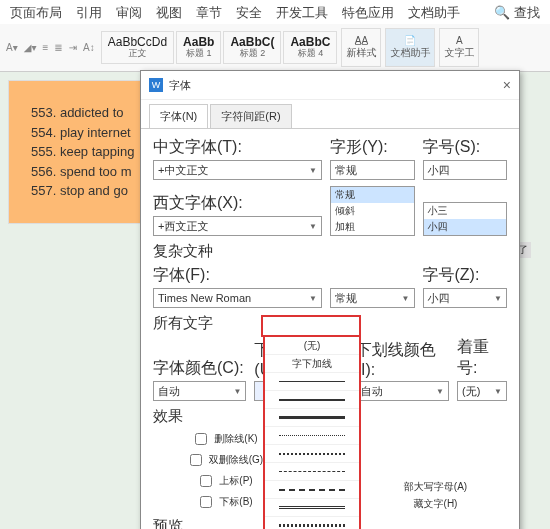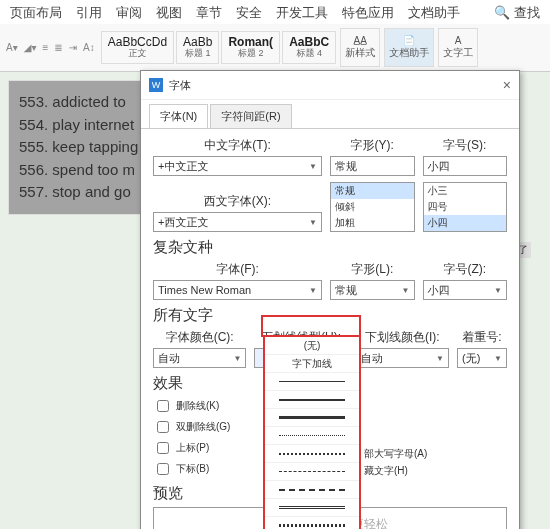--- a/index.html
+++ b/index.html
@@ -7,39 +7,39 @@
   .ribbon { background: #fff; border-bottom: 1px solid #ccc; }
   .tabs { display: flex; gap: 14px; padding: 4px 10px 2px; font-size: 13px; }
   .tabs span { color: #444; }
   .toolbar { display: flex; align-items: center; padding: 4px 6px; gap: 4px; background: #f8f8f8; }
   .tool-group { display: flex; align-items: center; gap: 2px; }
   .style-box { border: 1px solid #ddd; padding: 4px 6px; text-align: center; font-size: 10px; line-height: 1.1; }
   .style-box .prev { font-size: 12px; color: #222; }
   .style-box .lbl { color: #666; font-size: 9px; }
   .side-btn { border: 1px solid #ddd; padding: 6px 4px; text-align: center; font-size: 10px; color: #555; }
   .doc-area { position: relative; padding: 8px; }
-  .doc-text { background: #a3a3a3; padding: 10px; width: 160px; line-height: 1.5; font-size: 15px; border: 1px solid #ddd; }
+  .doc-text { background: #fdba74; padding: 22px; width: 160px; line-height: 1.5; font-size: 13px; border: 1px solid #ddd; }
   .dialog { position: absolute; left: 140px; top: 70px; width: 380px; background: #fff; border: 1px solid #888; box-shadow: 2px 2px 6px rgba(0,0,0,0.3); }
   .dlg-title { background: #fff; padding: 6px 8px; display: flex; align-items: center; gap: 6px; border-bottom: 1px solid #eee; }
   .dlg-title .icon { width: 14px; height: 14px; background: #2b7cd3; color: #fff; font-size: 9px; display: flex; align-items: center; justify-content: center; }
   .dlg-close { margin-left: auto; font-size: 14px; color: #666; }
   .dlg-tabs { display: flex; border-bottom: 1px solid #ccc; padding: 4px 8px 0; gap: 2px; align-items: flex-end; }
   .dlg-tab { padding: 4px 10px; border: 1px solid #ccc; border-bottom: none; font-size: 11px; background: #fff; }
   .dlg-tab.inactive { background: #f0f0f0; }
   .dlg-body { padding: 8px 12px; }
   .row { display: flex; gap: 8px; margin-bottom: 6px; align-items: flex-end; }
   .field { display: flex; flex-direction: column; gap: 2px; }
-  .field label { font-size: 12px; color: #333; text-align: center; }
+  .field label { font-size: 16px; color: #333; }
   .combo { display: flex; align-items: center; border: 1px solid #999; height: 20px; padding: 0 4px; background: #fff; font-size: 11px; }
   .combo .arrow { margin-left: auto; font-size: 8px; color: #666; }
   .listbox { border: 1px solid #999; font-size: 10px; }
   .listbox div { padding: 1px 4px; }
   .listbox .sel { background: #cce4ff; }
   .section-lbl { font-size: 15px; margin: 6px 0 4px; }
-  .checks { display: flex; flex-direction: column; gap: 3px; }
+  .checks { display: flex; flex-direction: column; gap: 3px; align-items: center; }
   .check { display: flex; align-items: center; gap: 4px; font-size: 10px; }
   .check input { width: 12px; height: 12px; }
   .preview-box { border: 1px solid #999; height: 34px; margin-top: 2px; display: flex; align-items: center; justify-content: center; color: #aaa; font-size: 12px; }
   .note { font-size: 10px; color: #666; margin-top: 6px; }
   .dropdown { position: absolute; left: 263px; top: 335px; width: 98px; background: #fff; border: 2px solid #d33; z-index: 10; }
   .dropdown-item { padding: 4px 6px; font-size: 10px; text-align: center; border-bottom: 1px solid #f0f0f0; height: 18px; display: flex; align-items: center; justify-content: center; }
   .uline { width: 80%; border-bottom-width: 1px; border-bottom-color: #333; }
   .red-box { position: absolute; border: 2px solid #d33; pointer-events: none; }
 </style>
 </head>
@@ -66,25 +66,25 @@
       <span>≣</span>
       <span>⇥</span>
       <span>A↕</span>
     </div>
     <div class="tool-group" style="margin-left:2px">
       <div class="style-box">
           <div class="prev">AaBbCcDd</div>
           <div class="lbl">正文</div>
         </div>
       <div class="style-box">
-          <div class="prev" style="font-weight:normal">AaBb</div>
+          <div class="prev" style="font-weight:bold">AaBb</div>
           <div class="lbl">标题 1</div>
         </div>
       <div class="style-box">
-          <div class="prev" style="font-weight:bold">Roman(</div>
+          <div class="prev" style="font-weight:bold">AaBbC(</div>
           <div class="lbl">标题 2</div>
         </div>
       <div class="style-box">
           <div class="prev" style="font-weight:bold">AaBbC</div>
           <div class="lbl">标题 4</div>
         </div>
     </div>
     <div class="side-btn">
         <div>A̲A̲</div>
         <div>新样式</div>
@@ -154,36 +154,34 @@
       <div class="field" style="flex:1">
         <div class="listbox">
           <div class="sel">常规</div>
           <div>倾斜</div>
           <div>加粗</div>
         </div>
       </div>
       <div class="field" style="flex:1">
         <div class="listbox">
           <div>小三</div>
-          <div>四号</div>
           <div class="sel">小四</div>
         </div>
       </div>
     </div>
     <div class="section-lbl">复杂文种</div>
     <div class="row">
       <div class="field" style="flex:2">
         <label>字体(F):</label>
         <div class="combo">
             <span>Times New Roman</span>
             <span class="arrow">▼</span>
           </div>
       </div>
       <div class="field" style="flex:1">
-        <label>字形(L):</label>
         <div class="combo">
             <span>常规</span>
             <span class="arrow">▼</span>
           </div>
       </div>
       <div class="field" style="flex:1">
         <label>字号(Z):</label>
         <div class="combo">
             <span>小四</span>
             <span class="arrow">▼</span>

